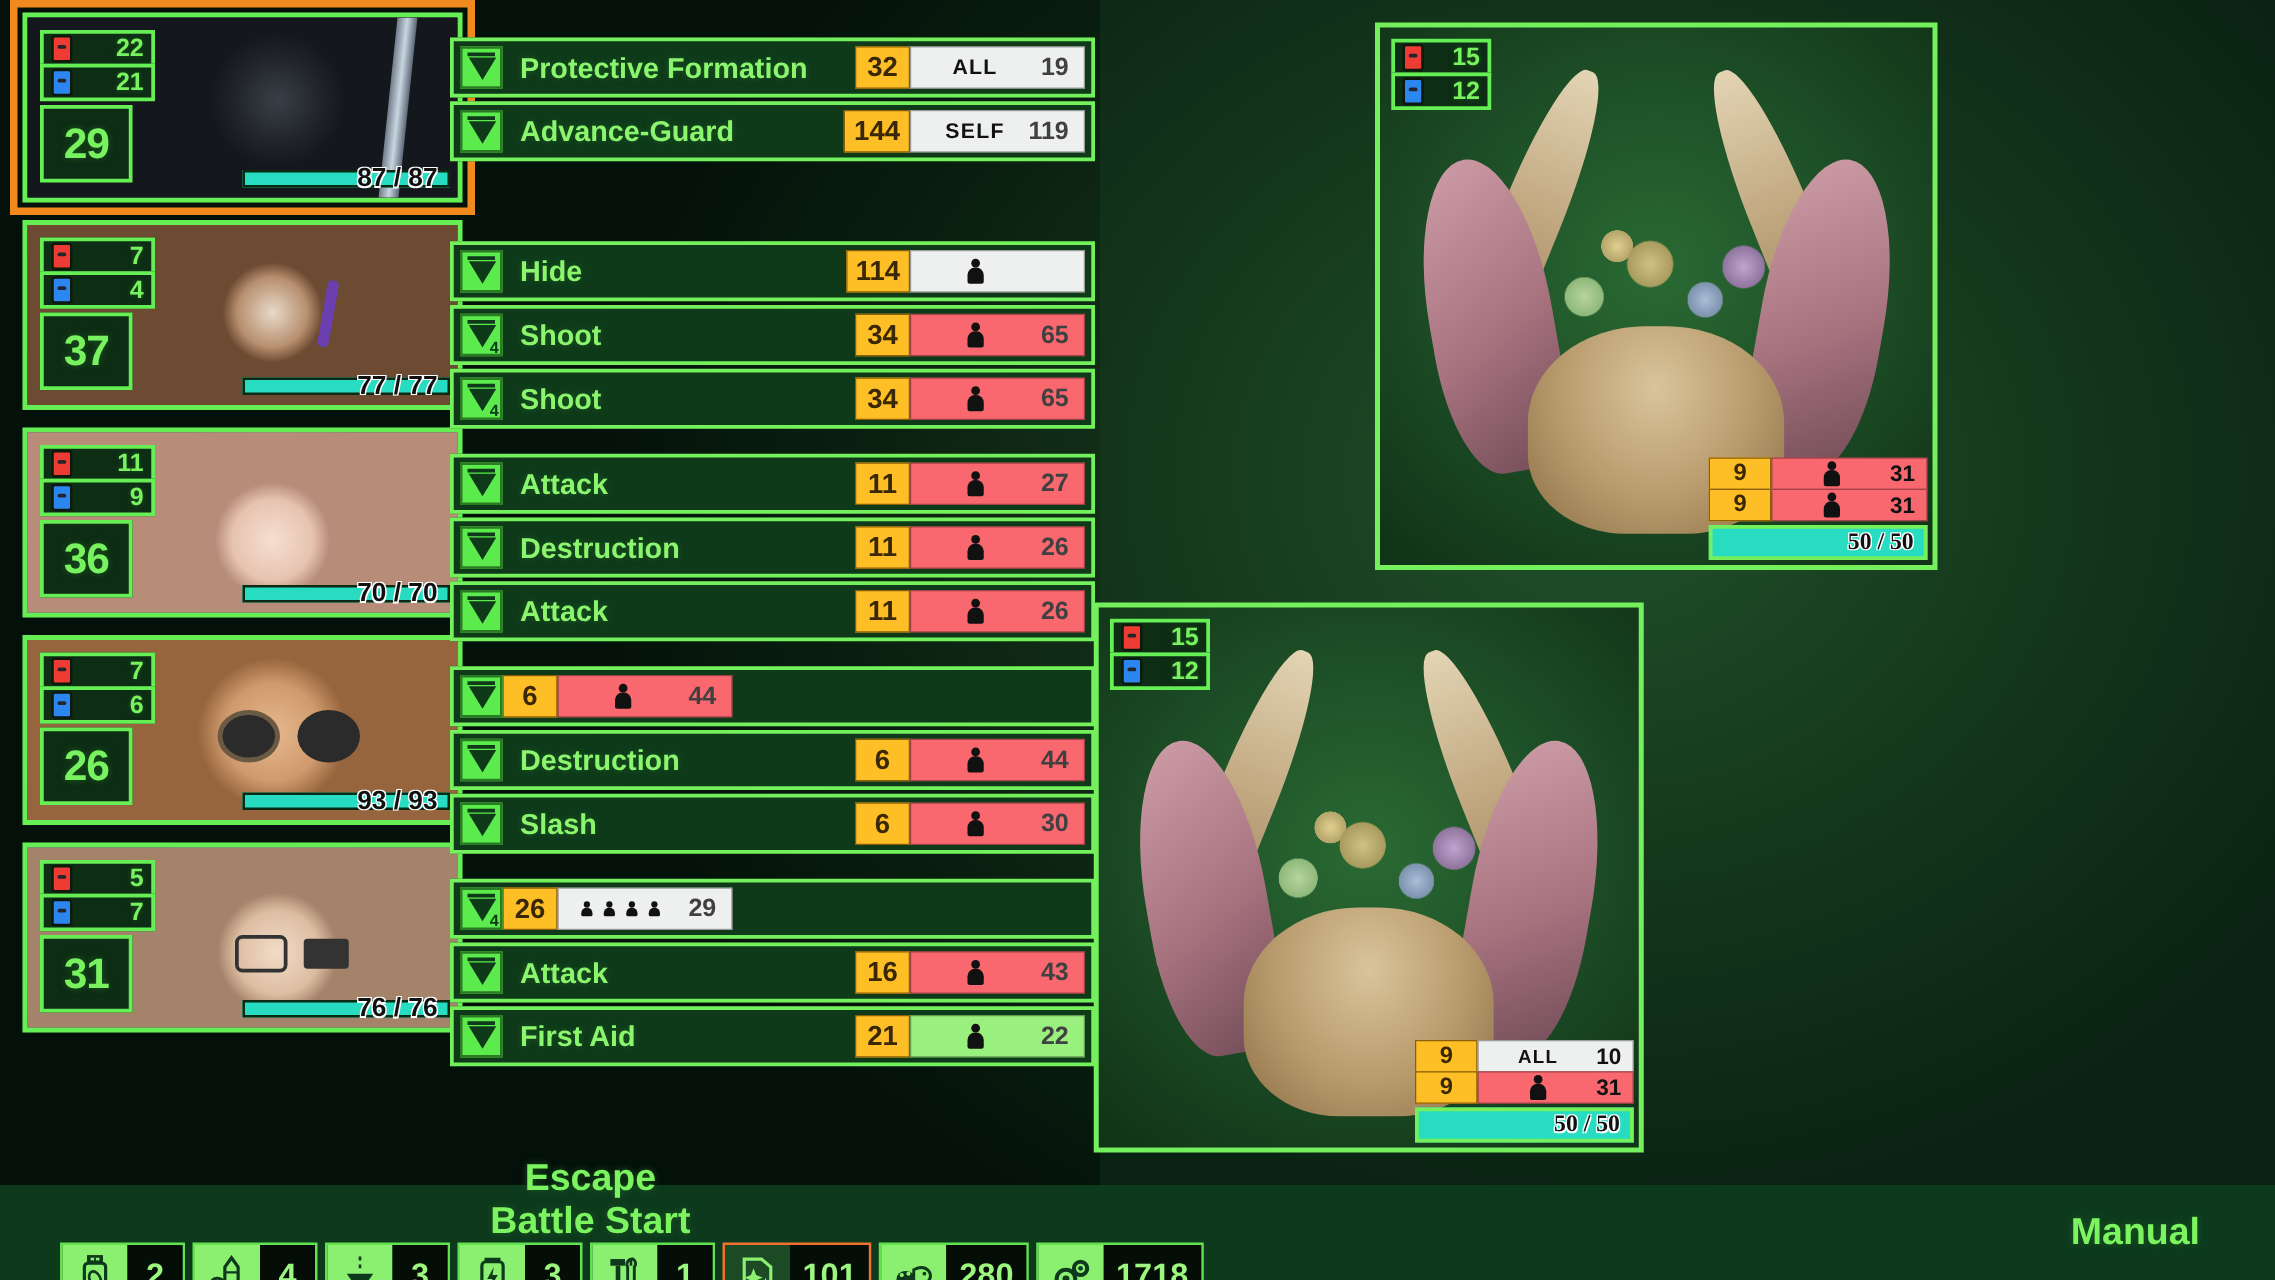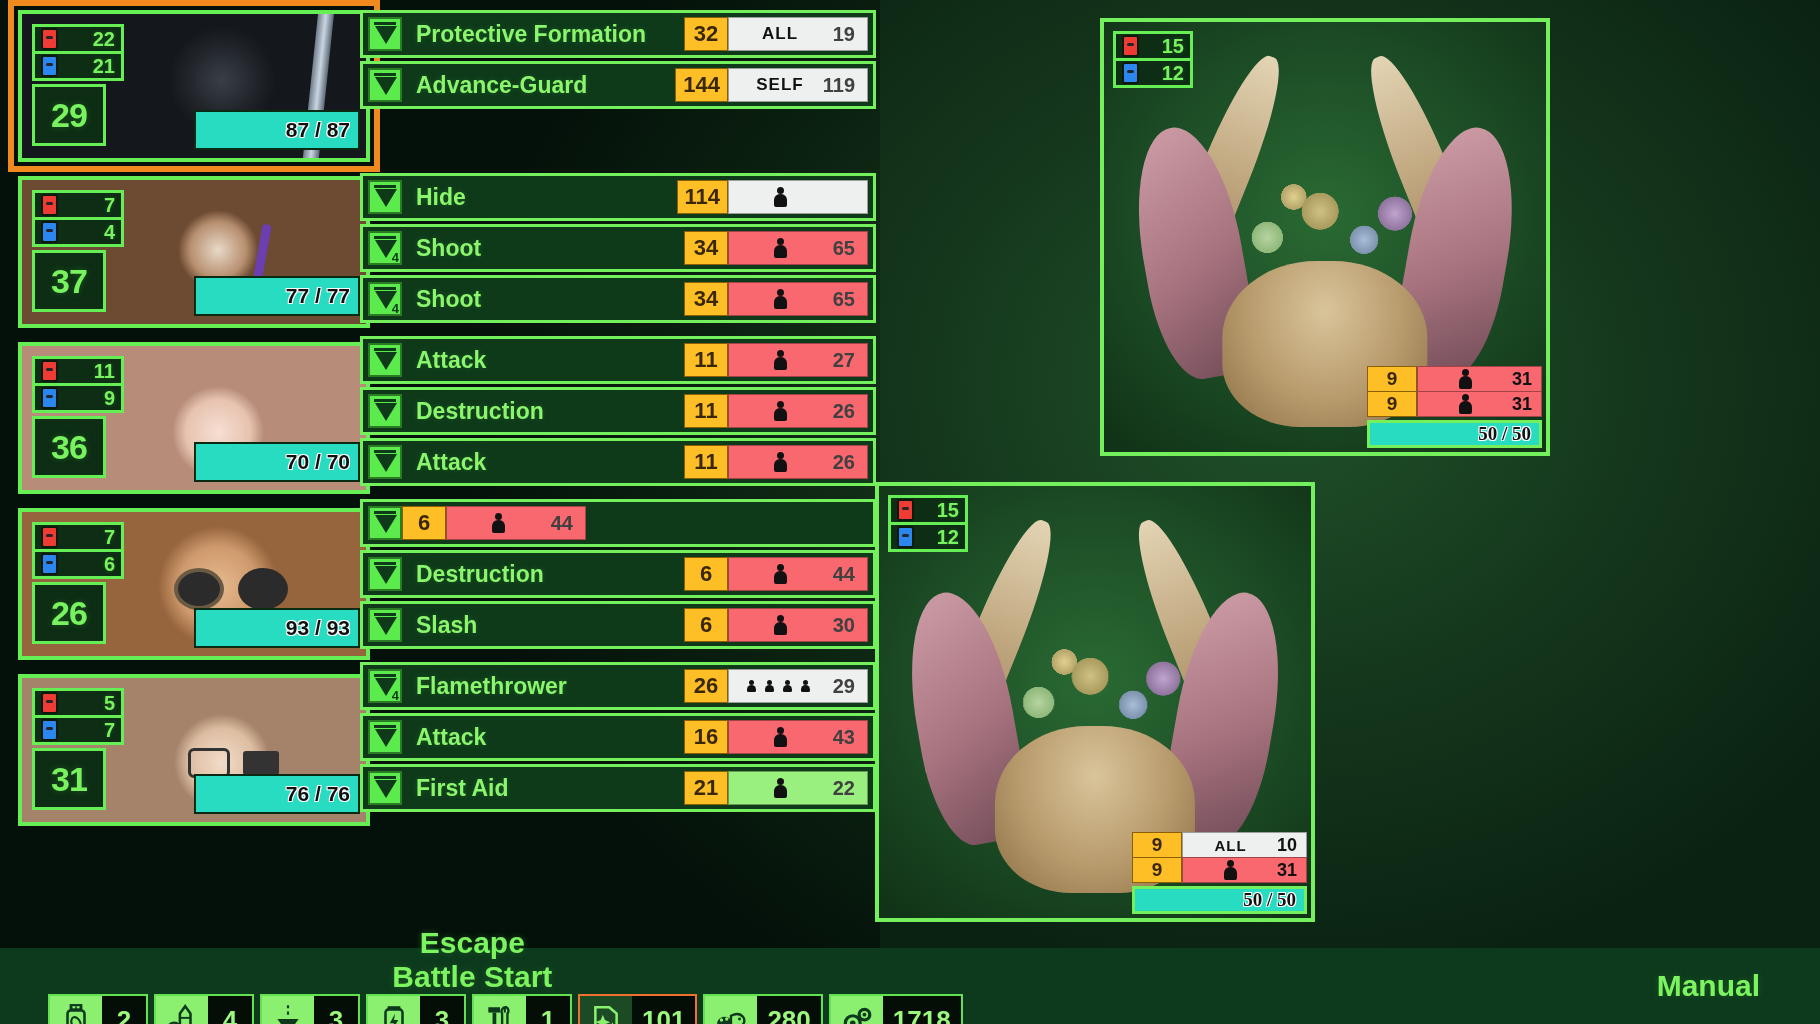--- a/index.html
+++ b/index.html
@@ -83,33 +83,33 @@
   .cardval{ flex:1; text-align:right; color:#79f25f; font-size:20px; font-weight:700;
      text-shadow:0 0 4px #1d5a20; }
   .speedbox{
     margin-top:6px; width:74px; height:62px;
     border:3px solid #66ee55; background:#0d2d14;
     display:flex; align-items:center; justify-content:center;
     color:#79f25f; font-size:34px; font-weight:700; letter-spacing:-1px;
     text-shadow:0 0 6px #1d5a20;
   }
   .hpbar{
-    position:absolute; right:6px; bottom:8px; height:40px; width:166px;
+    position:absolute; right:6px; bottom:8px; height:14px; width:166px;
     background:#27dcc0; border:2px solid #0b2a14;
     display:flex; align-items:center; justify-content:flex-end;
     padding-right:8px; z-index:4;
   }
   .hpbar span{
     color:#111; font-size:21px; font-weight:700;
     text-shadow:1px 1px 0 #fff,-1px -1px 0 #fff,1px -1px 0 #fff,-1px 1px 0 #fff;
   }
 
   
   .skills{ position:absolute; left:360px; top:10px; width:516px; }
-  .skillgroup{ margin-bottom:0; }
+  .skillgroup{ margin-bottom:0;margin-top:20px; }
   .skillgroup.gap{ margin-bottom:18px; }
   .skillrow{
     position:relative; display:flex; align-items:center;
     height:48px; margin-bottom:3px;
     border:3px solid #74f05c; background:#0e3a1a;
   }
   .skicon{
     width:34px; height:34px; margin-left:5px; flex:0 0 34px;
     background:#5ceb4d; border:2px solid #2b7a24; position:relative;
   }
@@ -481,21 +481,20 @@
             </span>
           <span class="tval">30</span>
         </span>
       </div>
       </div>
       <div class="skillgroup" style="margin-bottom: 13px;">
       <div class="skillrow">
         <span class="skicon">
             <span class="sub">4</span>
           </span>
-        <span class="skname">Flamethrower</span>
         <span class="cost">26</span>
         <span class="target buff">
           <span class="mini">
               <span class="man"></span>
               <span class="man"></span>
               <span class="man"></span>
               <span class="man"></span>
             </span>
           <span class="tval">29</span>
         </span>

